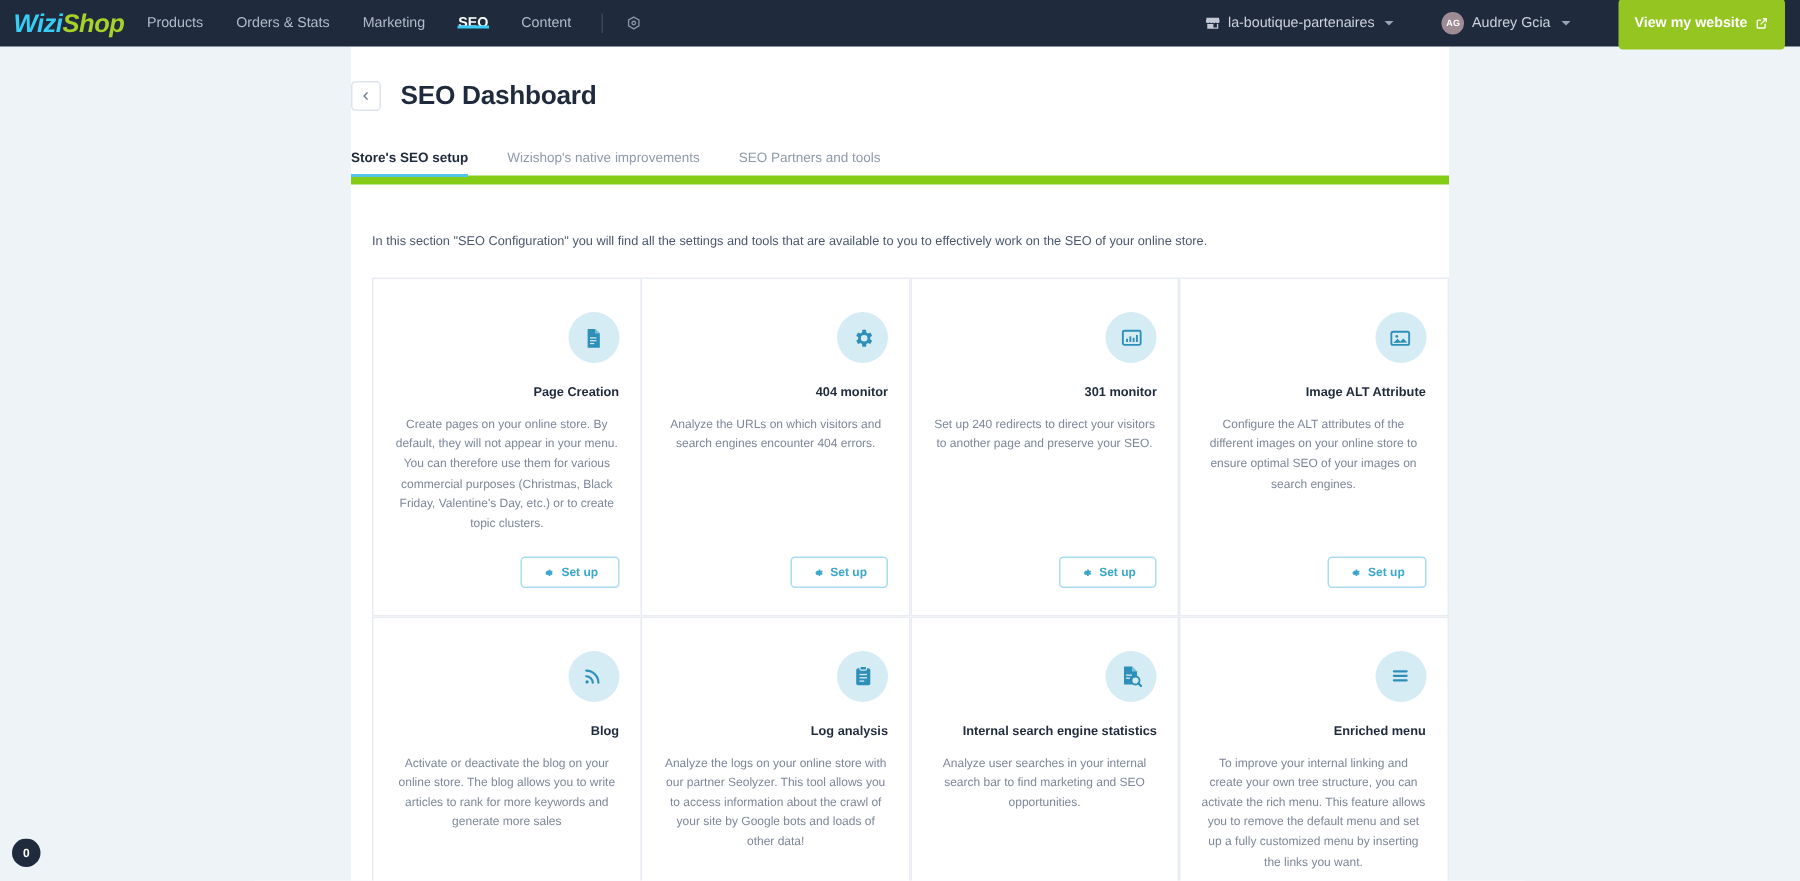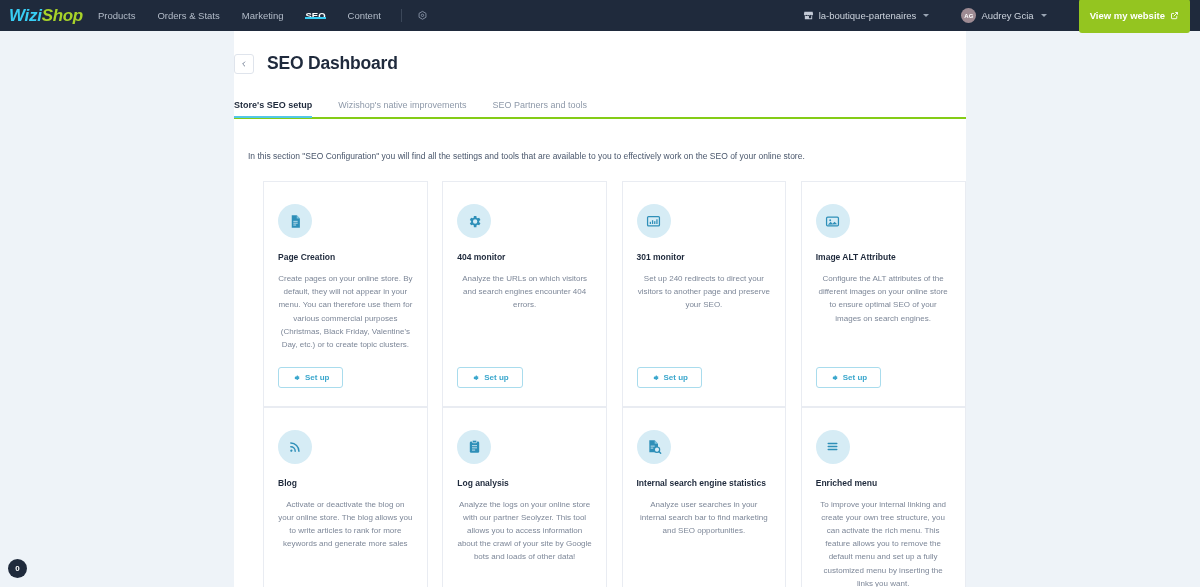--- a/index.html
+++ b/index.html
@@ -128,21 +128,21 @@
     font-size: 17.5px;
     font-weight: 700;
     color: #1f2a3c;
     letter-spacing: -0.2px;
   }
 
   .tabs {
     display: flex;
     gap: 0;
     margin-top: 26px;
-    border-bottom: 2px solid #84cc16;
+    border-bottom: 6px solid #84cc16;
   }
   .tab {
     font-size: 9px;
     color: #8e99a9;
     padding: 0 0 7px 0;
     margin-right: 26px;
     cursor: pointer;
     position: relative;
     white-space: nowrap;
   }
@@ -166,22 +166,22 @@
     grid-template-columns: repeat(4, 1fr);
     width: 717px;
     margin-left: 14px;
   }
   .card {
     border: 1px solid #e9ecf2;
     background: #fff;
     padding: 22px 14px 18px;
     display: flex;
     flex-direction: column;
-    align-items: flex-start;
-    margin: 0 -0.5px -0.5px 15px;
+    align-items: flex-end;
+    margin: 0 -0.5px -0.5px 0;
     min-height: 190px;
   }
   .card-icon {
     width: 34px; height: 34px;
     border-radius: 50%;
     background: #d6ecf5;
     display: flex; align-items: center; justify-content: center;
     margin-bottom: 14px;
     flex: none;
   }

